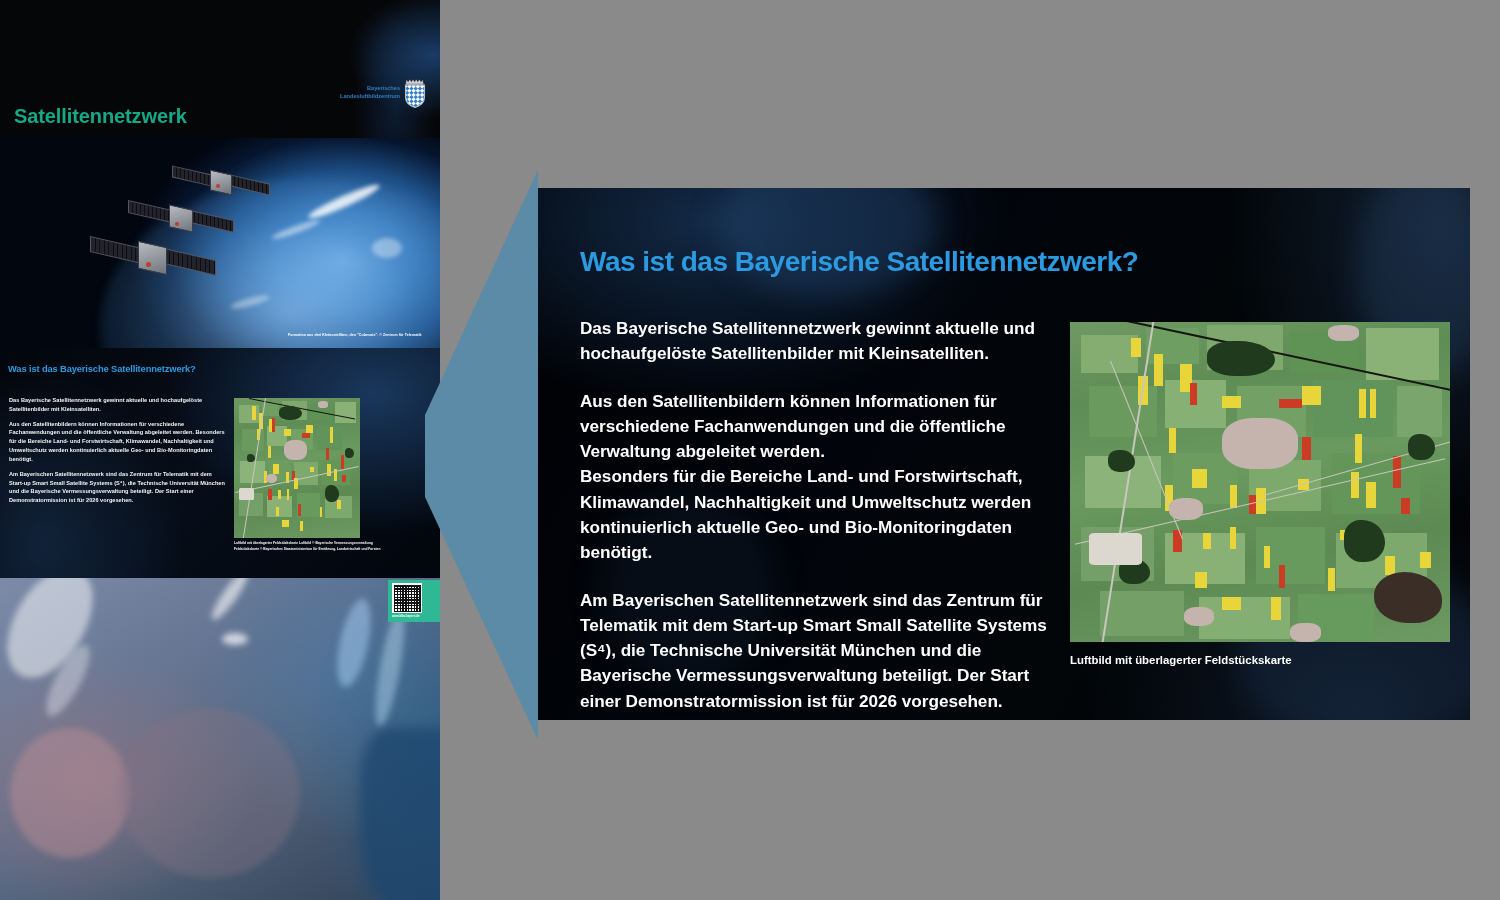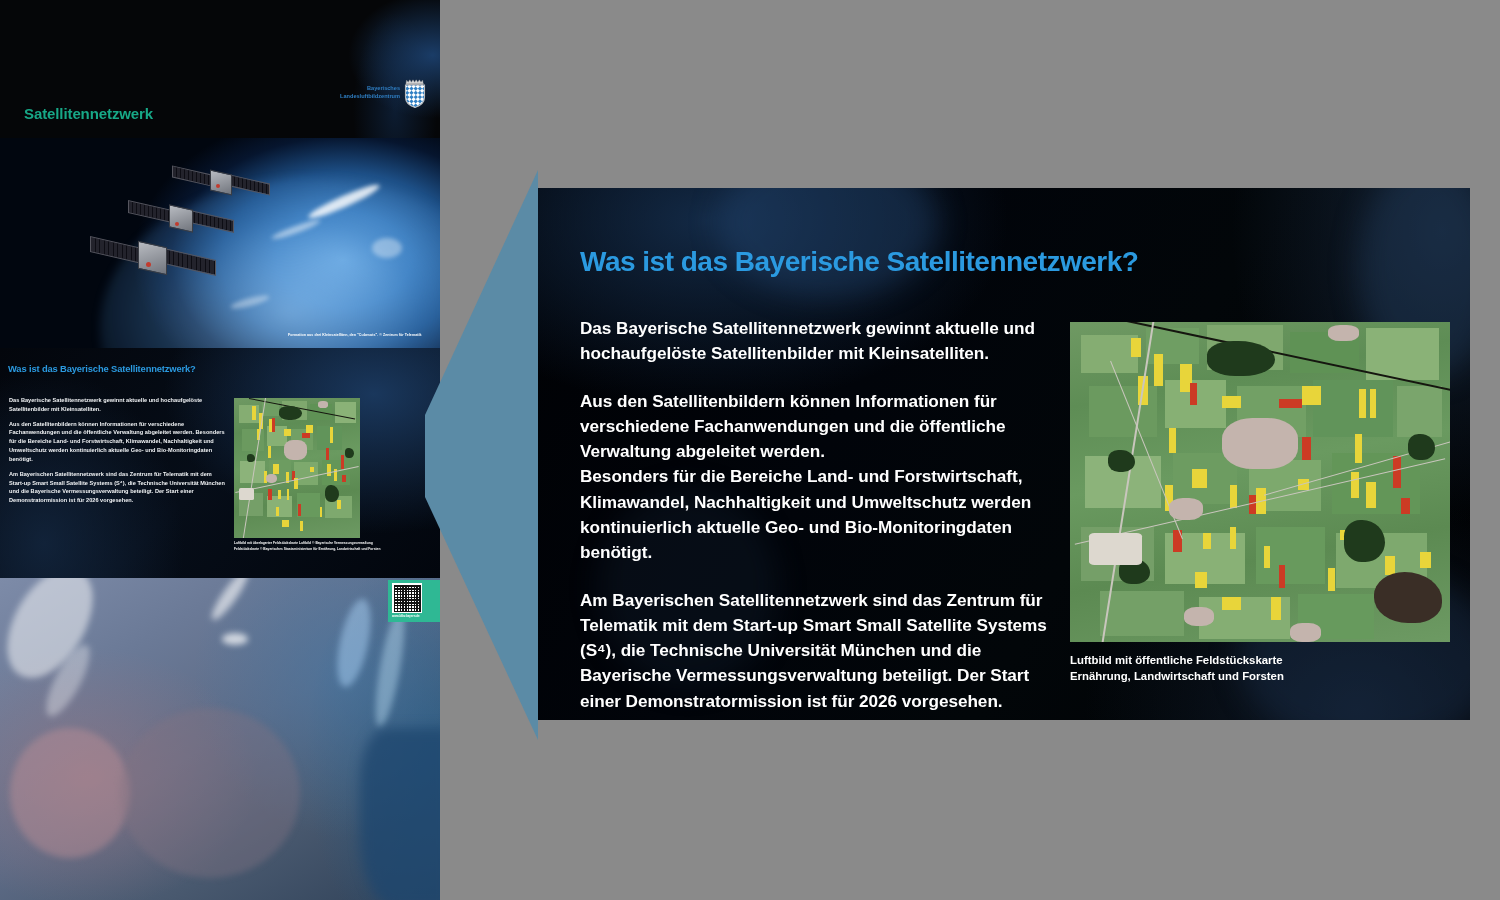--- a/index.html
+++ b/index.html
@@ -26,22 +26,22 @@
     background:
       radial-gradient(ellipse 120px 90px at 95% 40%, rgba(30,70,120,.85), rgba(0,0,0,0) 70%),
       radial-gradient(ellipse 60px 140px at 70% 80%, rgba(20,50,90,.5), rgba(0,0,0,0) 70%);
   }
   #thumb-title {
     position:absolute; left:14px; top:70px;
     font-size:27px; font-weight:bold; color:#ffffff;
     letter-spacing:-0.4px; line-height:1;
   }
   #thumb-subtitle {
-    position:absolute; left:24px; top:106px;
-    font-size:15px; font-weight:bold; color:#17a887;
+    position:absolute; left:14px; top:106px;
+    font-size:20px; font-weight:bold; color:#17a887;
     letter-spacing:-0.1px; line-height:1;
   }
 
   
   #logo-wrap {
     position:absolute; right:13px; top:78px;
     display:flex; align-items:center; gap:3px;
   }
   #logo-text {
     font-size:5.6px; font-weight:bold; color:#2f7fc4;
@@ -453,16 +453,15 @@
       <div class="village" style="left:40%;top:30%;width:20%;height:16%;"></div>
       <div class="village" style="left:26%;top:55%;width:9%;height:7%;"></div>
       <div class="village" style="left:5%;top:66%;width:14%;height:10%;background:#ddd8cf;border-radius:10%;"></div>
       <div class="village" style="left:68%;top:1%;width:8%;height:5%;"></div>
       <div class="village" style="left:30%;top:89%;width:8%;height:6%;"></div>
       <div class="village" style="left:58%;top:94%;width:8%;height:6%;"></div>
     </div>
   </div>
 
   <div id="panel-caption">
-    <div>Luftbild mit öffentliche Feldstückskarte</div>
-    <div>Ernährung, Landwirtschaft und Forsten</div>
+    <div>Luftbild mit überlagerter Feldstückskarte</div>
   </div>
 </div>
 
 </body></html>

